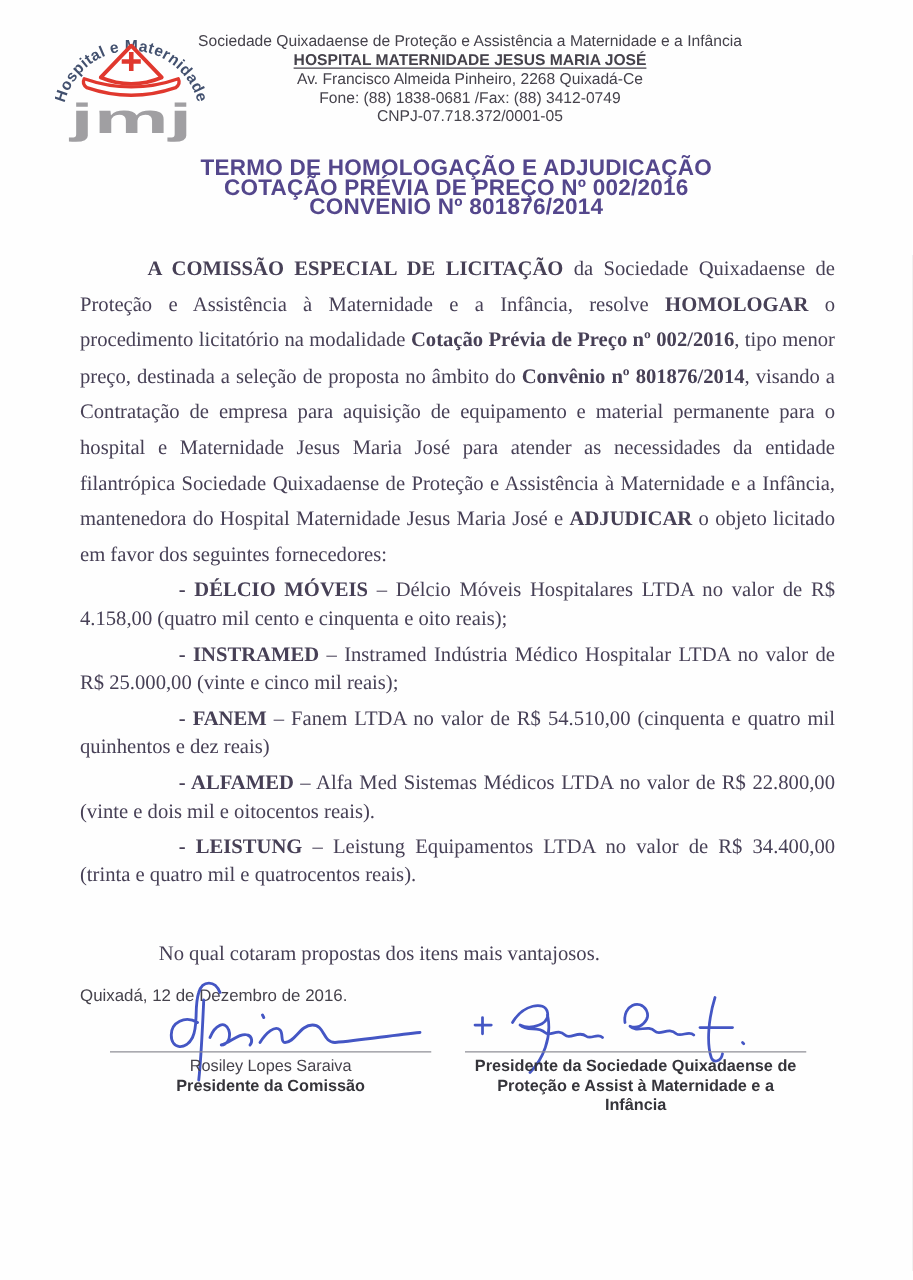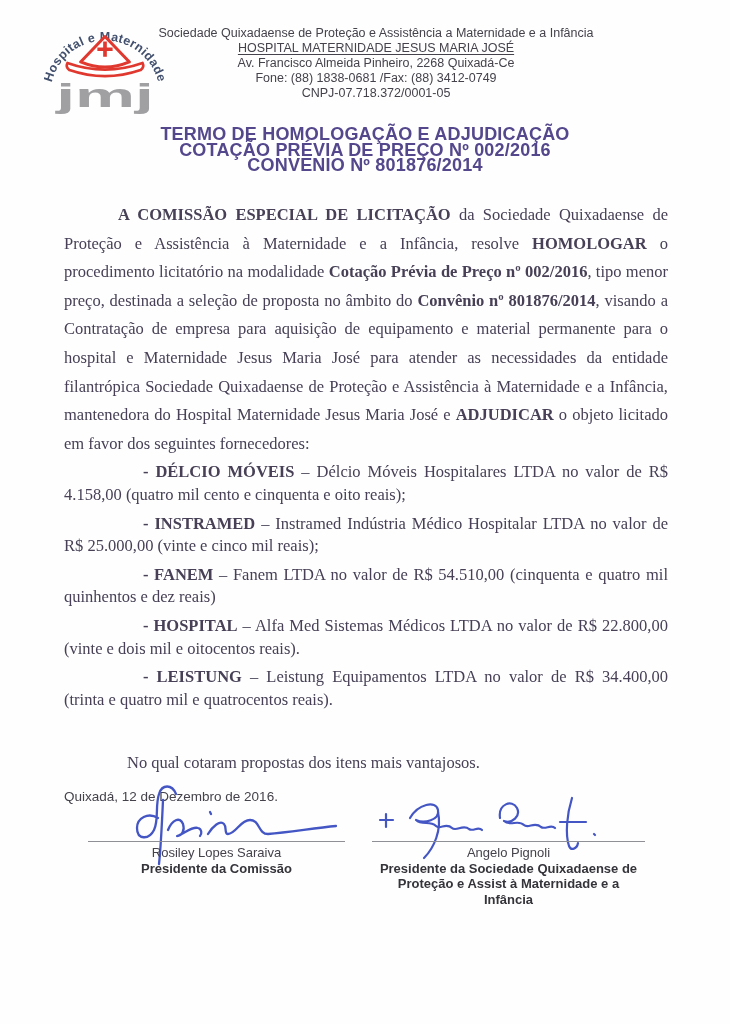--- a/index.html
+++ b/index.html
@@ -8,21 +8,21 @@
     margin:0 auto;overflow:hidden;
     font-family:"Liberation Serif",serif;
   }
   
   .logo{position:absolute;left:44px;top:14px;width:122px;height:102px;}
   .header-block{
     position:absolute;left:150px;top:26px;width:452px;text-align:center;
     font-family:"Liberation Sans",sans-serif;font-size:12.5px;line-height:15px;
     color:var(--header-color);
   }
-  .header-block .hosp{font-weight:normal;text-decoration:underline;text-underline-offset:2px;}
+  .header-block .hosp{font-weight:bold;text-decoration:underline;text-underline-offset:2px;}
   
   .title-block{
     position:absolute;left:0;top:127px;width:100%;text-align:center;
     font-family:"Liberation Sans",sans-serif;font-weight:bold;font-size:18px;
     line-height:15.5px;color:var(--title-color);letter-spacing:.2px;
   }
   
   .body-block{
     position:absolute;left:64px;top:201px;width:604px;
     color:var(--body-color);font-size:16.5px;
@@ -84,21 +84,21 @@
     <div>COTAÇÃO PRÉVIA DE PREÇO Nº 002/2016</div>
     <div>CONVENIO Nº 801876/2014</div>
   </div>
 
   <div class="body-block">
     <p class="p1"><span class="b">A COMISSÃO ESPECIAL DE LICITAÇÃO</span><span> da Sociedade Quixadaense de Proteção e Assistência à Maternidade e a Infância, resolve </span><span class="b">HOMOLOGAR</span><span> o procedimento licitatório na modalidade </span><span class="b">Cotação Prévia de Preço nº 002/2016</span><span>, tipo menor preço, destinada a seleção de proposta no âmbito do </span><span class="b">Convênio nº 801876/2014</span><span>, visando a Contratação de empresa para aquisição de equipamento e material permanente para o hospital e Maternidade Jesus Maria José para atender as necessidades da entidade filantrópica Sociedade Quixadaense de Proteção e Assistência à Maternidade e a Infância, mantenedora do Hospital Maternidade Jesus Maria José e </span><span class="b">ADJUDICAR</span><span> o objeto licitado em favor dos seguintes fornecedores:</span></p>
     <div class="suppliers">
         <p class="supplier"><span class="b">- DÉLCIO MÓVEIS</span><span> – Délcio Móveis Hospitalares LTDA no valor de R$ 4.158,00 (quatro mil cento e cinquenta e oito reais);</span></p>
         <p class="supplier"><span class="b">- INSTRAMED</span><span> – Instramed Indústria Médico Hospitalar LTDA no valor de R$ 25.000,00 (vinte e cinco mil reais);</span></p>
         <p class="supplier"><span class="b">- FANEM</span><span> – Fanem LTDA no valor de R$ 54.510,00 (cinquenta e quatro mil quinhentos e dez reais)</span></p>
-        <p class="supplier"><span class="b">- HOSPITAL</span><span> – Alfa Med Sistemas Médicos LTDA no valor de R$ 22.800,00 (vinte e dois mil e oitocentos reais).</span></p>
+        <p class="supplier"><span class="b">- ALFAMED</span><span> – Alfa Med Sistemas Médicos LTDA no valor de R$ 22.800,00 (vinte e dois mil e oitocentos reais).</span></p>
         <p class="supplier"><span class="b">- LEISTUNG</span><span> – Leistung Equipamentos LTDA no valor de R$ 34.400,00 (trinta e quatro mil e quatrocentos reais).</span></p>
       </div>
     <p class="closing">No qual cotaram propostas dos itens mais vantajosos.</p>
     <p class="dateline">Quixadá, 12 de Dezembro de 2016.</p>
   </div>
 
   <svg class="sig-svg left" width="240" height="100" viewBox="0 0 240 100">
     <path class="ink" stroke-width="2.3" d="M 66,16 C 62,6 52,6 49,16 C 45,28 49,42 44,52 C 39,62 27,62 27,50 C 27,40 38,34 48,40"></path>
     <path class="ink" stroke-width="2.3" d="M 53,22 C 52,44 51,68 49,86"></path>
     <path class="ink" stroke-width="2.3" d="M 58,52 C 62,42 70,38 73,46 C 75,52 72,58 67,58 C 74,56 82,48 88,50 C 92,51 92,56 90,58"></path>
@@ -116,18 +116,17 @@
   </svg>
 
   <div class="sig-line left"></div>
   <div class="sig-line right"></div>
 
   <div class="sig-col left">
     <div>Rosiley Lopes Saraiva</div>
     <div class="role">Presidente da Comissão</div>
   </div>
   <div class="sig-col right">
-    <div>Angelo Pignoli</div>
     <div class="role">Presidente da Sociedade Quixadaense de</div>
     <div class="role">Proteção e Assist à Maternidade e a Infância</div>
   </div>
 
 </div>
 
 </body></html>

